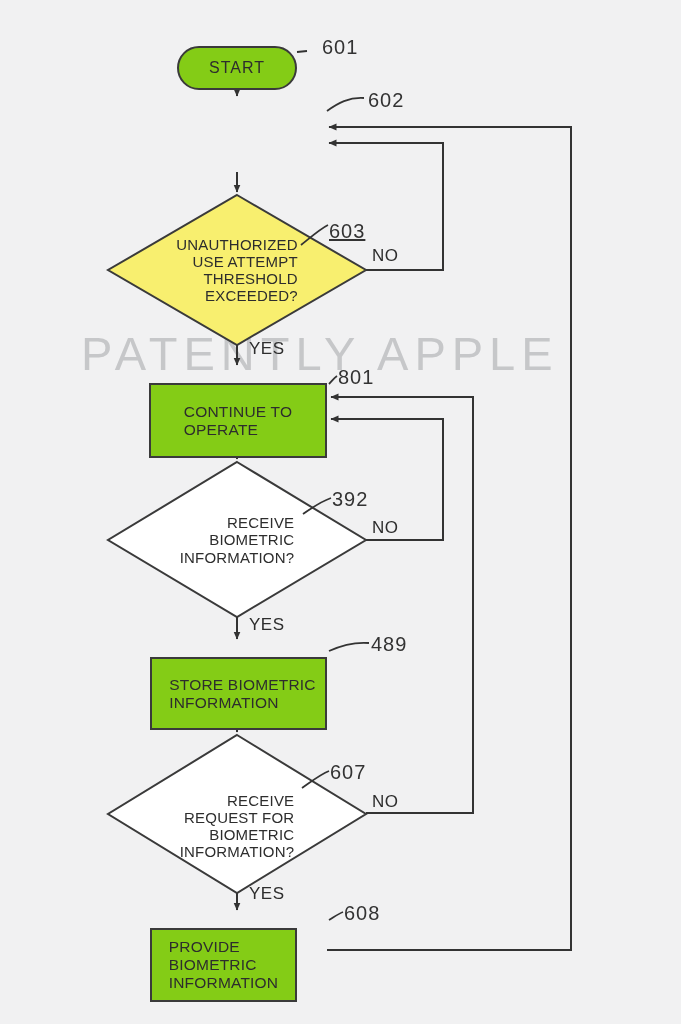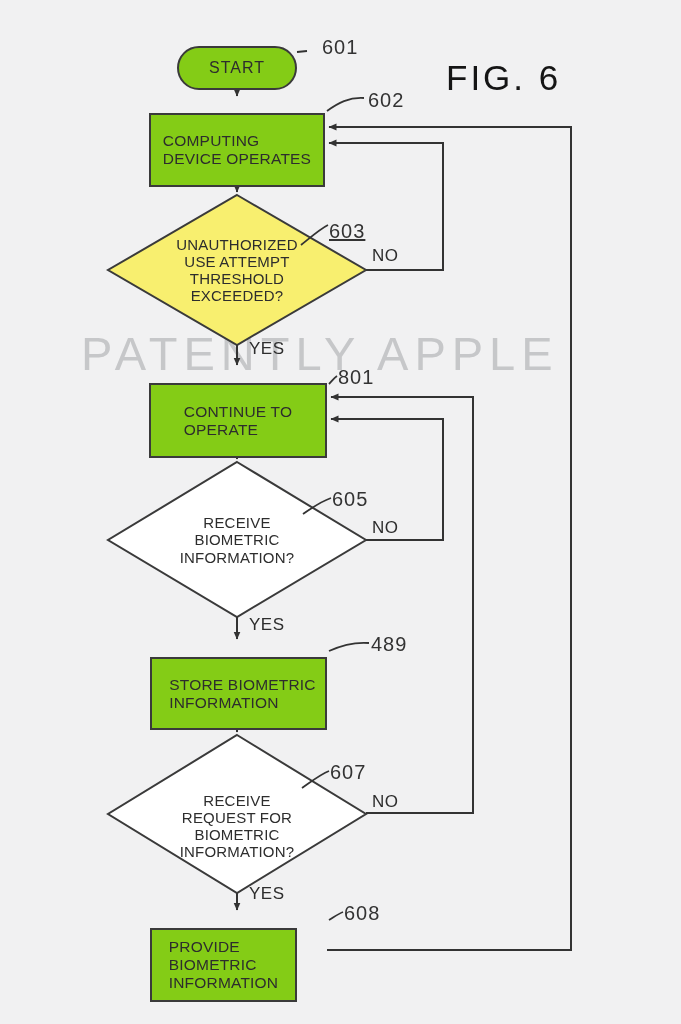--- a/index.html
+++ b/index.html
@@ -21,39 +21,38 @@
   .node{
     position:absolute;z-index:3;background:#84cc16;border:2px solid #3a3a3a;
     display:flex;align-items:center;justify-content:center;
     color:#2d2d2d;font-size:15.5px;line-height:1.16;letter-spacing:0.2px;
     white-space:pre-line;box-sizing:border-box;margin-top:15px;
   }
   .terminal{border-radius:23px;font-size:16px;letter-spacing:1px;}
 
   .diamond-text{
     position:absolute;z-index:3;display:flex;align-items:center;justify-content:center;
-    text-align:center;color:#2d2d2d;font-size:15px;line-height:1.14;letter-spacing:0.2px;
+    text-align:right;color:#2d2d2d;font-size:15px;line-height:1.14;letter-spacing:0.2px;
     white-space:pre-line;background:transparent;pointer-events:none;
   }
 
   .branch-label{
     position:absolute;z-index:3;color:#2d2d2d;font-size:17px;letter-spacing:0.5px;
   }
   .ref-num{
     position:absolute;z-index:3;color:#333333;font-size:20px;letter-spacing:1px;
   }
 </style>
 </head>
 <body>
 
 <div class="canvas">
 
   <div class="watermark">PATENTLY APPLE</div>
 
-  <div class="fig-label">FIG. 6</div>
 
   <svg class="wires" width="681" height="1024" viewBox="0 0 681 1024">
     <defs>
       <marker id="arrow" markerWidth="9" markerHeight="9" refX="7.5" refY="3.5" orient="auto" markerUnits="userSpaceOnUse">
         <path d="M0,0 L8,3.5 L0,7 Z" fill="#333333"></path>
       </marker>
     </defs>
 
     <polygon points="237,195 366,270 237,345 108,270" fill="#f8ef6f" stroke="#3a3a3a" stroke-width="2"></polygon>
     <polygon points="237,462 366,540 237,617 108,540" fill="#ffffff" stroke="#3a3a3a" stroke-width="2"></polygon>
@@ -87,22 +86,20 @@
       <path d="M329,384 C332,381 334,378 337,376"></path>
       <path d="M303,514 C313,507 322,501 331,498"></path>
       <path d="M329,651 C342,645 356,642 369,643"></path>
       <path d="M302,788 C312,781 321,774 329,771"></path>
       <path d="M329,920 C334,917 338,914 343,912"></path>
     </g>
   </svg>
 
   <div class="node terminal" style="left:177px;top:31px;width:120px;height:44px;">START</div>
 
-  <div class="node" style="left:149px;top:98px;width:176px;height:74px;">COMPUTING
-DEVICE OPERATES</div>
   <div class="node" style="left:149px;top:368px;width:178px;height:75px;">CONTINUE TO
 OPERATE</div>
   <div class="node" style="left:150px;top:642px;width:177px;height:73px;padding-left:8px;">STORE BIOMETRIC
 INFORMATION</div>
   <div class="node" style="left:150px;top:913px;width:147px;height:74px;">PROVIDE
 BIOMETRIC
 INFORMATION</div>
 
   <div class="diamond-text" style="left:147px;top:222px;width:180px;height:96px;">UNAUTHORIZED
 USE ATTEMPT
@@ -120,18 +117,18 @@
   <div class="branch-label" style="left:249px;top:339px;">YES</div>
   <div class="branch-label" style="left:372px;top:518px;">NO</div>
   <div class="branch-label" style="left:249px;top:615px;">YES</div>
   <div class="branch-label" style="left:372px;top:792px;">NO</div>
   <div class="branch-label" style="left:249px;top:884px;">YES</div>
 
   <div class="ref-num" style="left:310px;top:36px;margin-left:12px;">601</div>
   <div class="ref-num" style="left:368px;top:89px;">602</div>
   <div class="ref-num" style="left:329px;top:220px;text-decoration:underline;">603</div>
   <div class="ref-num" style="left:338px;top:366px;">801</div>
-  <div class="ref-num" style="left:332px;top:488px;">605</div>
+  <div class="ref-num" style="left:332px;top:488px;">392</div>
   <div class="ref-num" style="left:371px;top:633px;">489</div>
   <div class="ref-num" style="left:330px;top:761px;">607</div>
   <div class="ref-num" style="left:344px;top:902px;">608</div>
 
 </div>
 
 </body></html>

